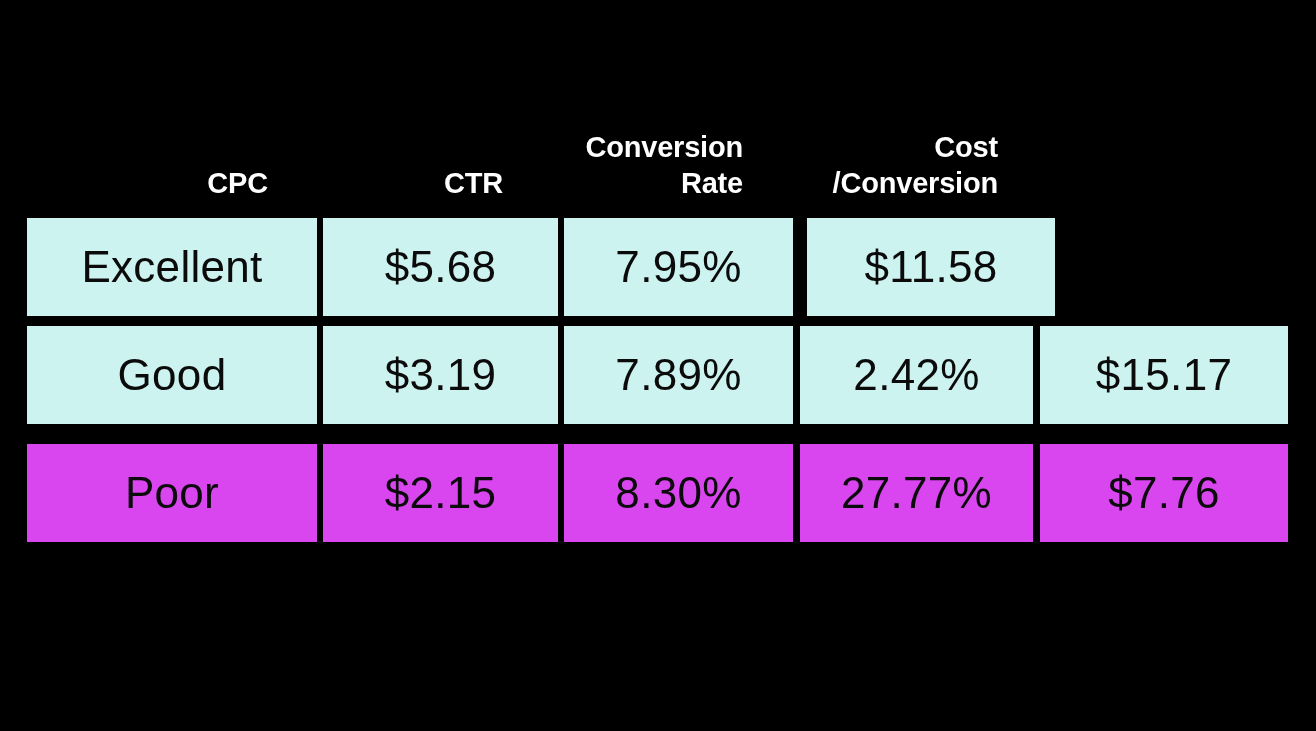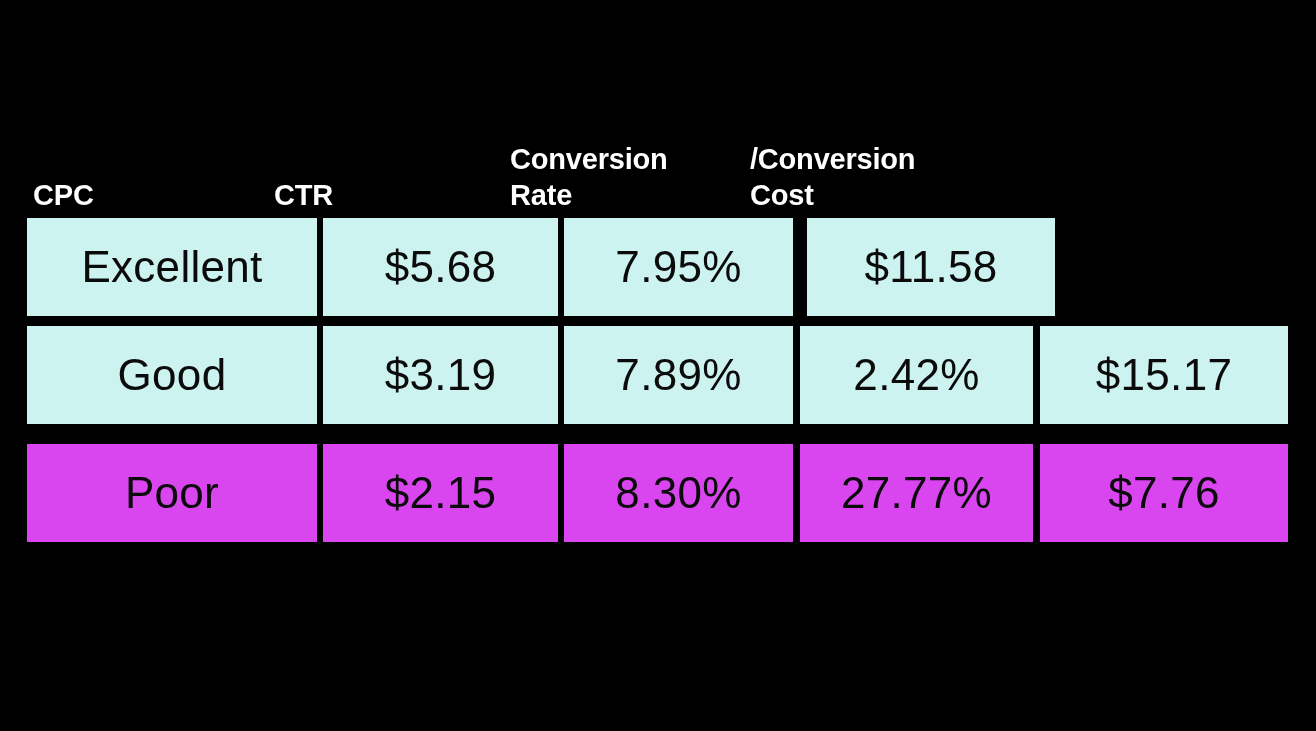--- a/index.html
+++ b/index.html
@@ -50,23 +50,23 @@
   .head-row .cell {
     background: transparent;
     color: #ffffff;
     font-weight: 700;
     font-size: 29px;
     line-height: 1.24;
     letter-spacing: -0.2px;
     display: flex;
     align-items: flex-end;
     justify-content: center;
-    text-align: left;
+    text-align: right;
     height: 106px;
-    padding-bottom: 4px;
+    padding-bottom: 16px;
     box-sizing: border-box;
   }
   .head-row .cell .htxt { width: 100%; }
 
   
   .body-row .cell {
     height: 98px;
     display: flex;
     align-items: center;
     justify-content: center;
@@ -103,22 +103,22 @@
       <div class="gap-b"></div>
       <div class="cell c4">
         <div class="htxt">
           <div>Conversion</div>
           <div>Rate</div>
         </div>
       </div>
       <div class="gap-b"></div>
       <div class="cell c5">
         <div class="htxt">
+          <div>Cost</div>
           <div>/Conversion</div>
-          <div>Cost</div>
         </div>
       </div>
     </div>
 
     <div class="t-row body-row cyan">
       <div class="cell c1">Excellent</div>
       <div class="gap-a"></div>
       <div class="cell c2">$5.68</div>
       <div class="gap-a"></div>
       <div class="cell c3">7.95%</div>

